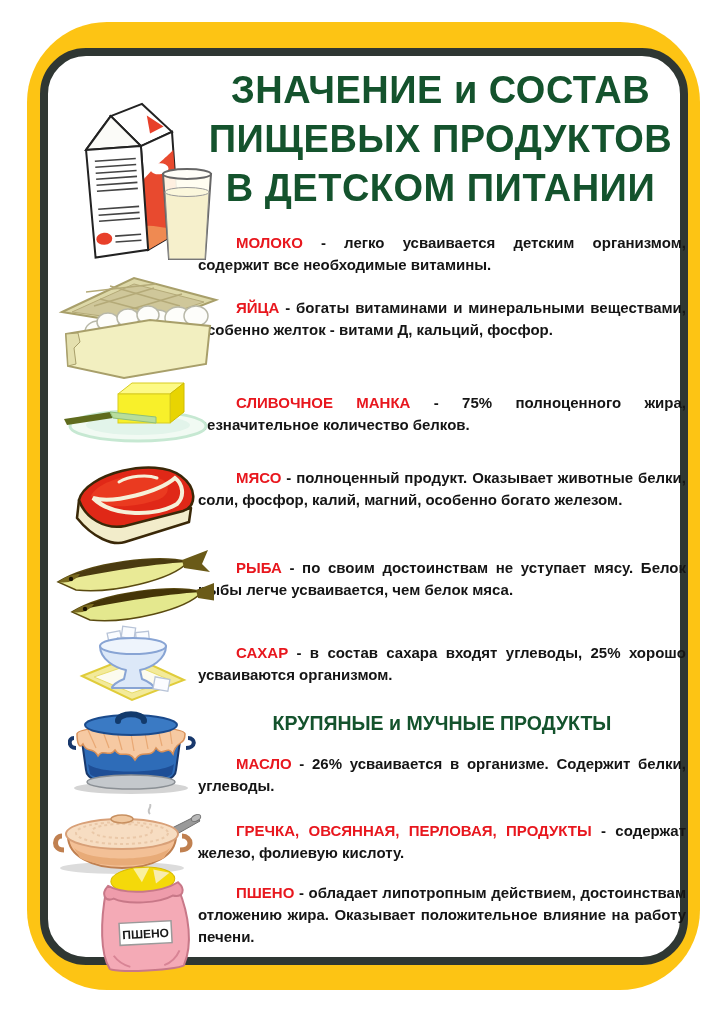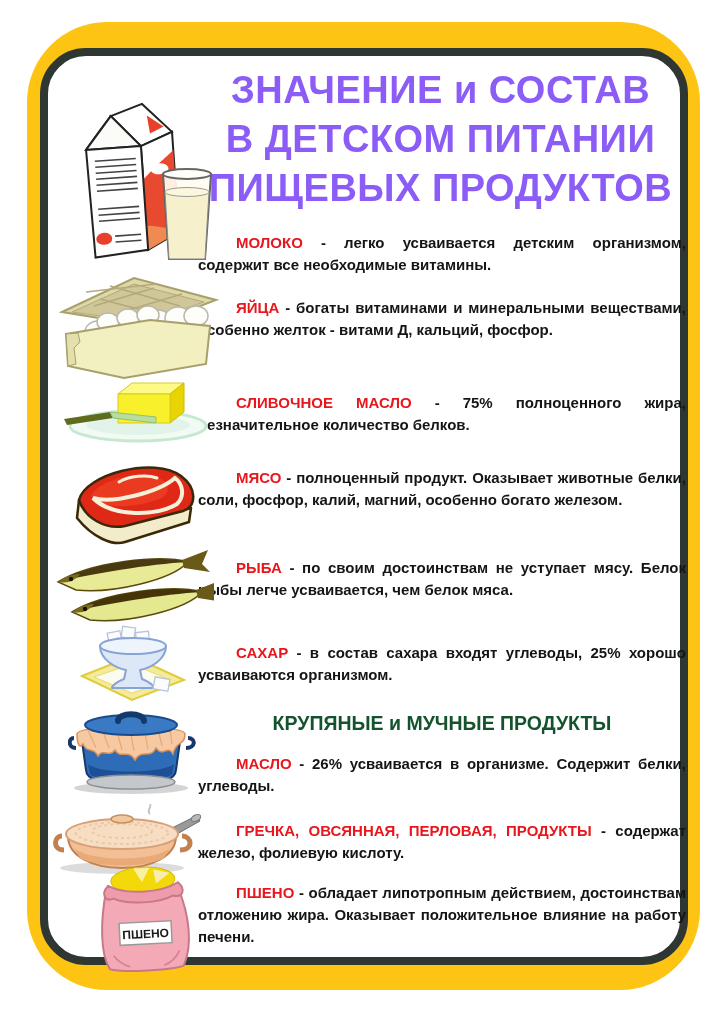--- a/index.html
+++ b/index.html
@@ -3,21 +3,21 @@
 <meta charset="utf-8">
 <style>
   html,body{margin:0;padding:0;background:#fff;}
   .page{position:relative;width:724px;height:1024px;background:#ffffff;overflow:hidden;
         font-family:"Liberation Sans",sans-serif;}
   .blob{position:absolute;left:27px;top:22px;width:673px;height:968px;background:#fdc414;border-radius:80px;}
   .card{position:absolute;left:40px;top:48px;width:648px;height:917px;box-sizing:border-box;
         background:#ffffff;border:8px solid #2f3733;border-radius:46px;}
   
   .title{position:absolute;left:140px;top:10px;width:505px;text-align:center;
-         color:#8b5cf6;font-weight:bold;font-size:38px;line-height:49px;letter-spacing:.5px;}
+         color:#14532d;font-weight:bold;font-size:38px;line-height:49px;letter-spacing:.5px;}
   .entry{position:absolute;left:150px;width:488px;font-size:15px;line-height:22px;font-weight:bold;
          color:#151515;text-align:justify;text-indent:38px;}
   .entry .term{color:#e8171e;}
   .section-heading{position:absolute;left:150px;width:488px;top:656px;text-align:center;
          color:#14532d;font-weight:bold;font-size:19.5px;}
   .e0{top:176px}.e1{top:241px}.e2{top:336px}.e3{top:411px}.e4{top:501px}
   .e5{top:586px}.e6{top:697px}.e7{top:764px}.e8{top:826px}
   
   .icon{position:absolute;}
   .i-milk{left:15px;top:20px;width:170px;height:195px;}
@@ -33,28 +33,28 @@
 </style>
 </head>
 <body>
 
 <div class="page">
   <div class="blob"></div>
   <div class="card">
 
     <div class="title">
       <div>ЗНАЧЕНИЕ и СОСТАВ</div>
+      <div>ПИЩЕВЫХ ПРОДУКТОВ</div>
       <div>В ДЕТСКОМ ПИТАНИИ</div>
-      <div>ПИЩЕВЫХ ПРОДУКТОВ</div>
     </div>
 
     <div>
         <div class="entry e0"><span class="term">МОЛОКО</span><span class="dash"> - </span><span class="desc">легко усваивается детским организмом, содержит все необходимые витамины.</span></div>
         <div class="entry e1"><span class="term">ЯЙЦА</span><span class="dash"> - </span><span class="desc">богаты витаминами и минеральными веществами, особенно желток - витами Д, кальций, фосфор.</span></div>
-        <div class="entry e2"><span class="term">СЛИВОЧНОЕ МАСЛО</span><span class="dash"> - </span><span class="desc">75% полноценного жира, незначительное количество белков.</span></div>
+        <div class="entry e2"><span class="term">СЛИВОЧНОЕ МАНКА</span><span class="dash"> - </span><span class="desc">75% полноценного жира, незначительное количество белков.</span></div>
         <div class="entry e3"><span class="term">МЯСО</span><span class="dash"> - </span><span class="desc">полноценный продукт. Оказывает животные белки, соли, фосфор, калий, магний, особенно богато железом.</span></div>
         <div class="entry e4"><span class="term">РЫБА</span><span class="dash"> - </span><span class="desc">по своим достоинствам не уступает мясу. Белок рыбы легче усваивается, чем белок мяса.</span></div>
         <div class="entry e5"><span class="term">САХАР</span><span class="dash"> - </span><span class="desc">в состав сахара входят углеводы, 25% хорошо усваиваются организмом.</span></div>
         <div class="entry e6"><span class="term">МАСЛО</span><span class="dash"> - </span><span class="desc">26% усваивается в организме. Содержит белки, углеводы.</span></div>
         <div class="entry e7"><span class="term">ГРЕЧКА, ОВСЯННАЯ, ПЕРЛОВАЯ, ПРОДУКТЫ</span><span class="dash"> - </span><span class="desc">содержат железо, фолиевую кислоту.</span></div>
         <div class="entry e8"><span class="term">ПШЕНО</span><span class="dash"> - </span><span class="desc">обладает липотропным действием, достоинствам отложению жира. Оказывает положительное влияние на работу печени.</span></div>
       </div>
 
     <div class="section-heading">КРУПЯНЫЕ и МУЧНЫЕ ПРОДУКТЫ</div>
 

